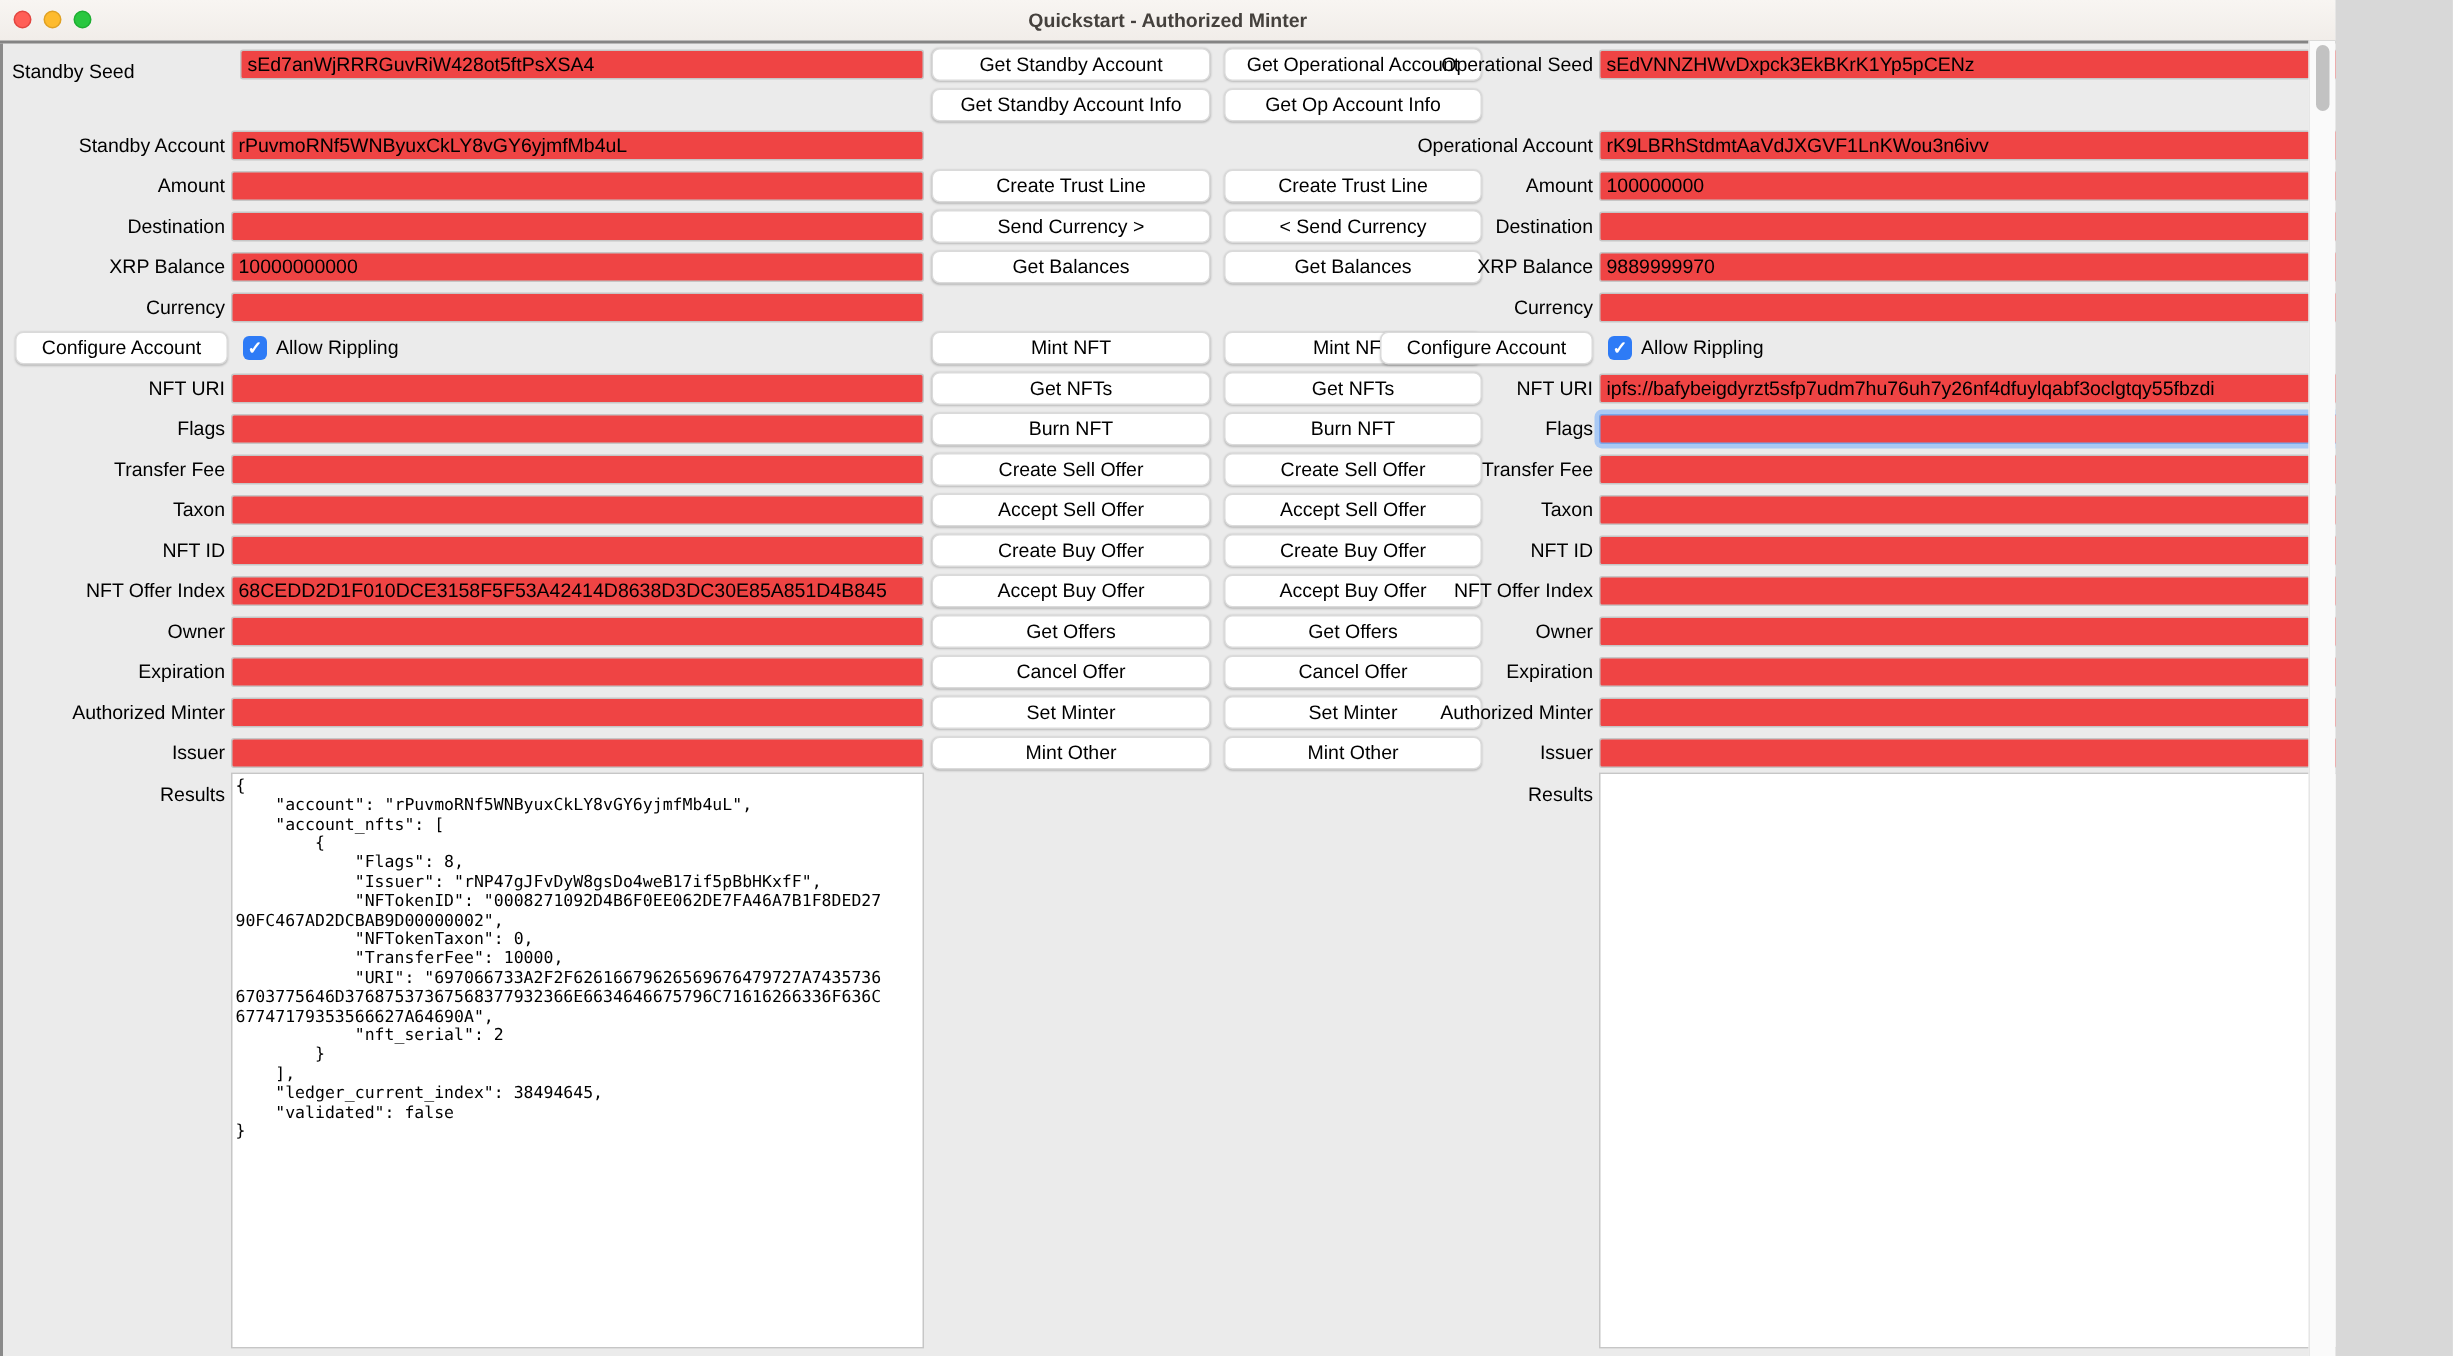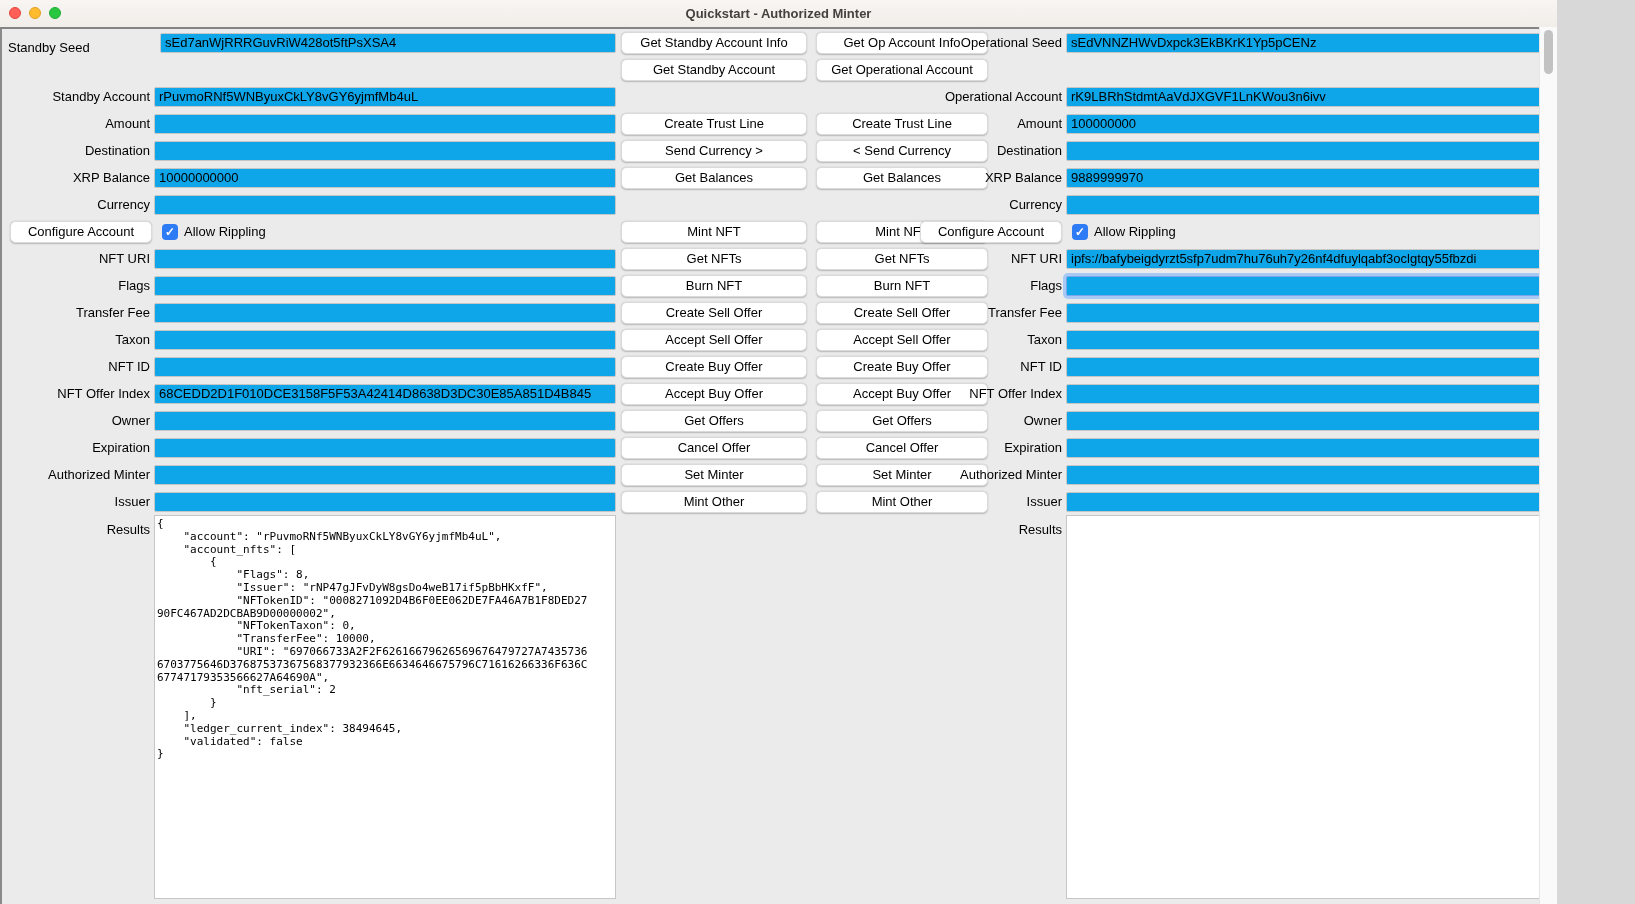--- a/index.html
+++ b/index.html
@@ -21,21 +21,21 @@
   .panel-right{left:918px;width:650px;}
   .middle{position:absolute;left:619px;top:0;width:367px;display:flex;flex-direction:column;}
   .row{display:flex;align-items:center;height:27px;flex:none;}
   .row.grow{flex:1;align-items:stretch;height:auto;padding-bottom:5px;}
   .lbl{flex:none;text-align:right;padding-right:4px;font-size:13px;white-space:nowrap;}
   .panel-left  .lbl{width:148px;}
   .panel-right .lbl{width:142px;}
   .lbl.left{text-align:left;padding-left:6px;margin-top:10px;}
   .row.grow .lbl{padding-top:7px;}
   .inp{flex:1;height:20px;box-sizing:border-box;border:1px solid #c6c6c6;border-radius:2px;
-       background:#0ea5e9;font-family:"Liberation Sans",sans-serif;font-size:13px;padding:0 4px;outline:none;min-width:0;}
+       background:#ef4444;font-family:"Liberation Sans",sans-serif;font-size:13px;padding:0 4px;outline:none;min-width:0;}
   .inp.focused{border:1px solid #7aa7ea;box-shadow:0 0 0 3px #a9c9f4;}
   .ta{flex:1;box-sizing:border-box;border:1px solid #c6c6c6;background:#fff;resize:none;outline:none;
       font-family:"DejaVu Sans Mono","Liberation Mono",monospace;font-size:11px;line-height:12.8px;
       white-space:pre;padding:2px 2px;overflow:hidden;}
   .btn{height:22px;box-sizing:border-box;background:#fff;border:1px solid #dadada;border-radius:5.5px;
        box-shadow:0 .5px 1.5px rgba(0,0,0,.22);font-family:"Liberation Sans",sans-serif;font-size:13px;
        color:#000;padding:0 6px;white-space:nowrap;}
   .btn.cfg{width:142px;margin-left:8px;}
   .panel-right .btn.cfg{margin-left:0;}
   .checkbox{width:16px;height:16px;margin-left:10px;border-radius:4px;background:#2e7bf6;color:#fff;
@@ -151,26 +151,26 @@
             "nft_serial": 2
         }
     ],
     "ledger_current_index": 38494645,
     "validated": false
 }</textarea>
         </div>
       </div>
     <div class="middle" id="middle-col">
         <div class="mrow">
+          <button class="btn mbtn-l">Get Standby Account</button>
+          <button class="btn mbtn-r">Get Operational Account</button>
+        </div>
+        <div class="mrow">
           <button class="btn mbtn-l">Get Standby Account Info</button>
           <button class="btn mbtn-r">Get Op Account Info</button>
-        </div>
-        <div class="mrow">
-          <button class="btn mbtn-l">Get Standby Account</button>
-          <button class="btn mbtn-r">Get Operational Account</button>
         </div>
         <div class="mrow"></div>
         <div class="mrow">
           <button class="btn mbtn-l">Create Trust Line</button>
           <button class="btn mbtn-r">Create Trust Line</button>
         </div>
         <div class="mrow">
           <button class="btn mbtn-l">Send Currency &gt;</button>
           <button class="btn mbtn-r">&lt; Send Currency</button>
         </div>

